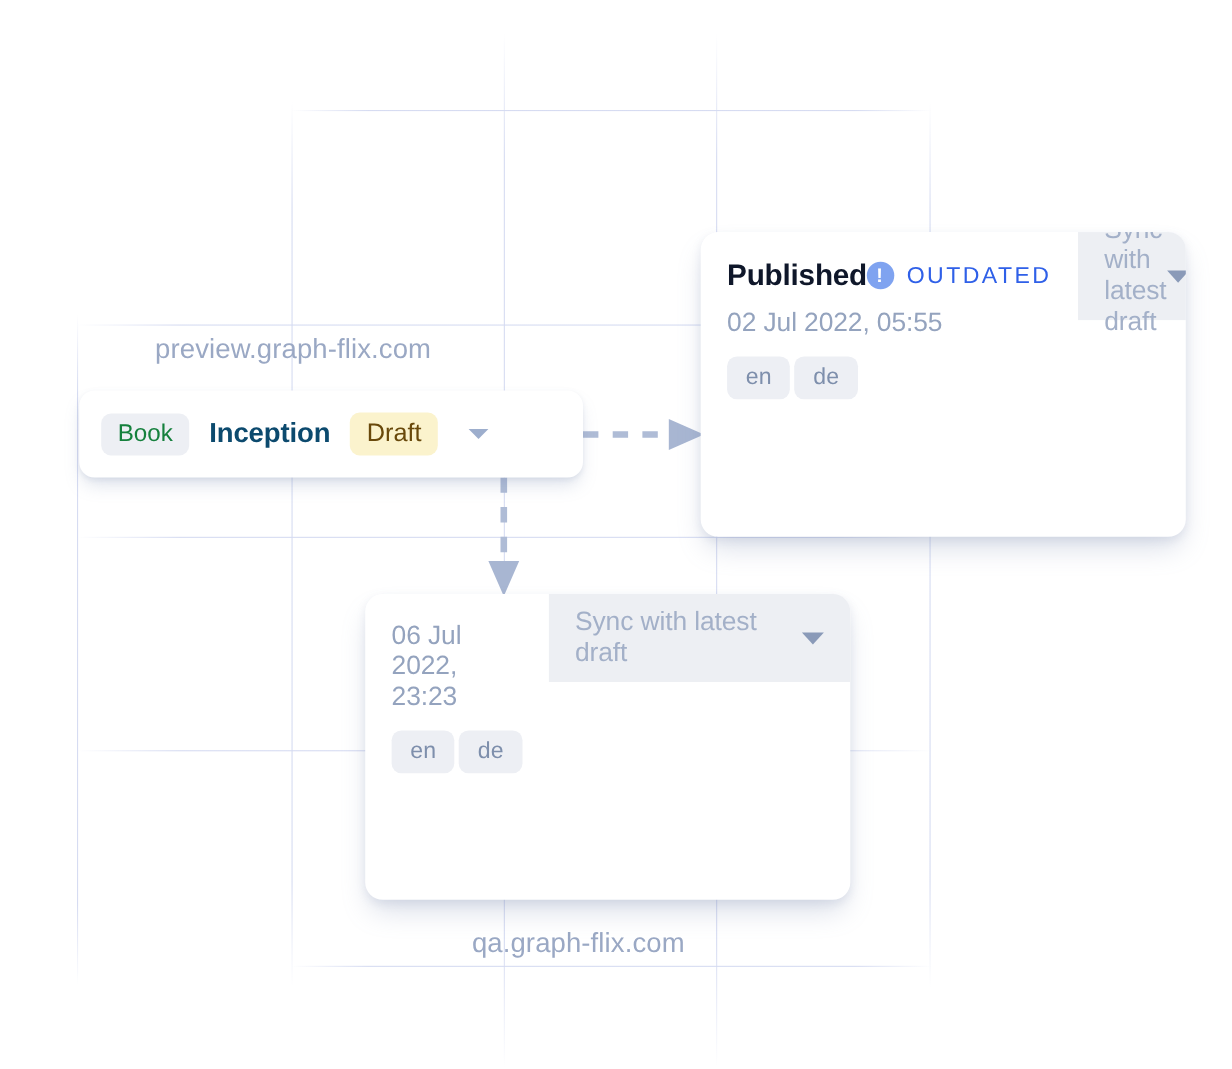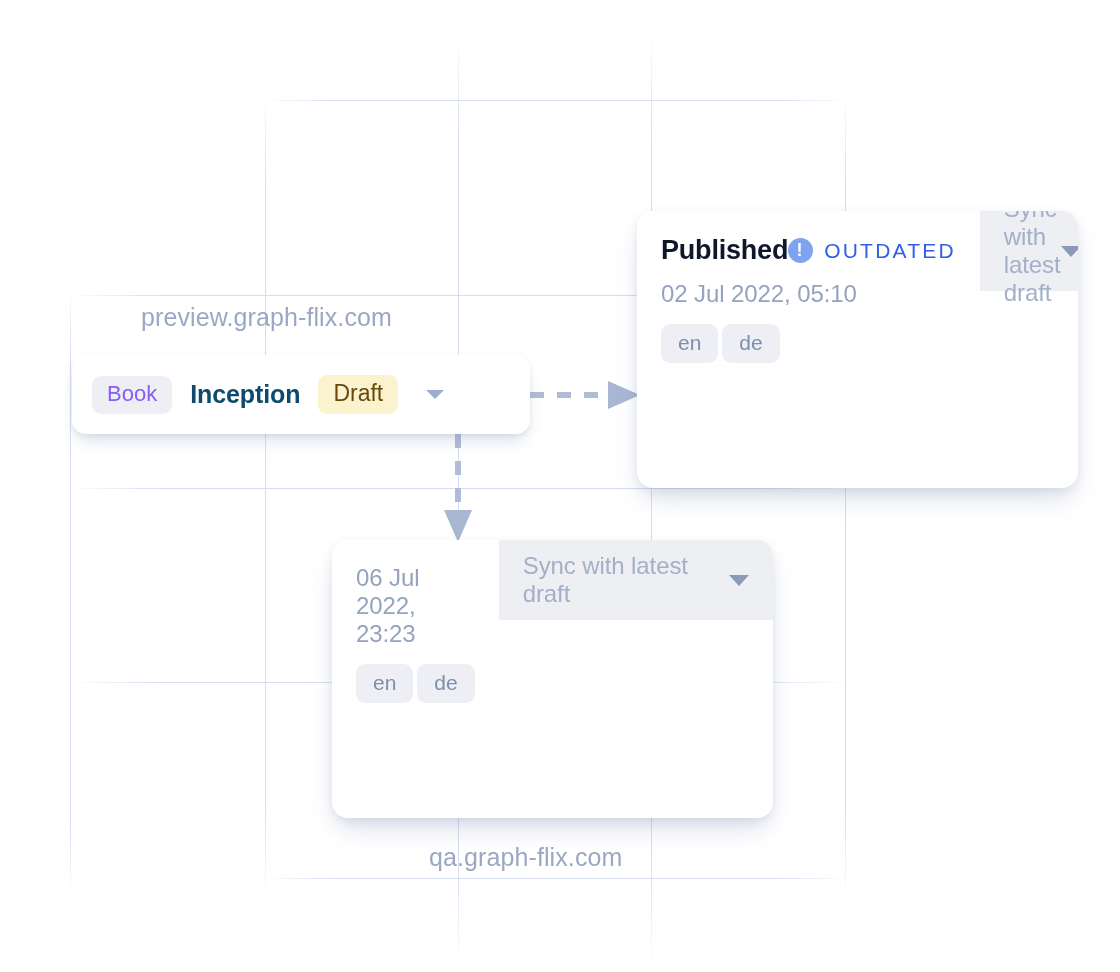--- a/index.html
+++ b/index.html
@@ -67,21 +67,21 @@
     border-radius: 14px;
     box-shadow: 0 10px 16px -4px rgba(126,142,178,0.28),
                 0 2px 5px rgba(126,142,178,0.14);
     display: flex;
     align-items: center;
     padding: 0 20px;
     gap: 18px;
   }
   .chip-book {
     background: #EDEFF4;
-    color: #8b5cf6;
+    color: #15803d;
     font-size: 22px;
     border-radius: 9px;
     padding: 7px 15px 9px;
     line-height: 1;
   }
   .doc-title {
     font-size: 25px;
     color: #0c4a6e;
     font-weight: 700;
     letter-spacing: -0.1px;
@@ -229,21 +229,21 @@
     <div class="env-body">
       <div class="env-head">
         <span class="env-name">Published</span>
         <span class="status outdated">
           <span class="status-dot">
             <span class="bang">!</span>
           </span>
           <span class="status-text">OUTDATED</span>
         </span>
       </div>
-      <div class="env-date">02 Jul 2022, 05:10</div>
+      <div class="env-date">02 Jul 2022, 05:55</div>
       <div class="locales">
         <span class="locale-chip">en</span>
         <span class="locale-chip">de</span>
       </div>
     </div>
     <div class="env-footer">
       <span class="sync-label">Sync with latest draft</span>
       <span class="footer-caret"></span>
     </div>
   </div>

